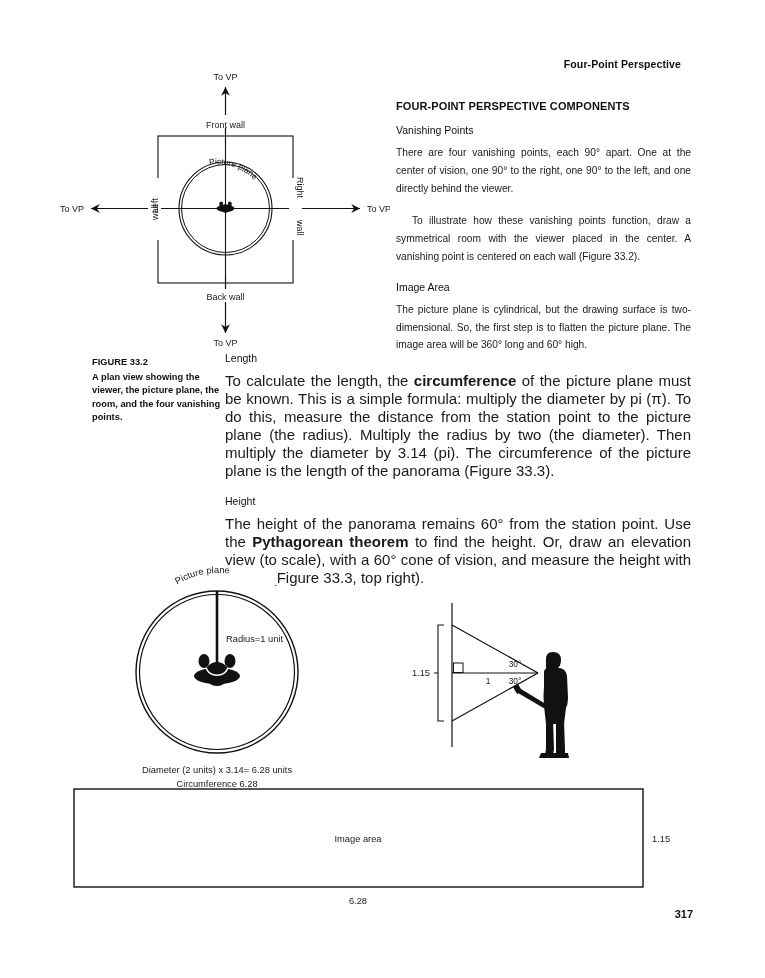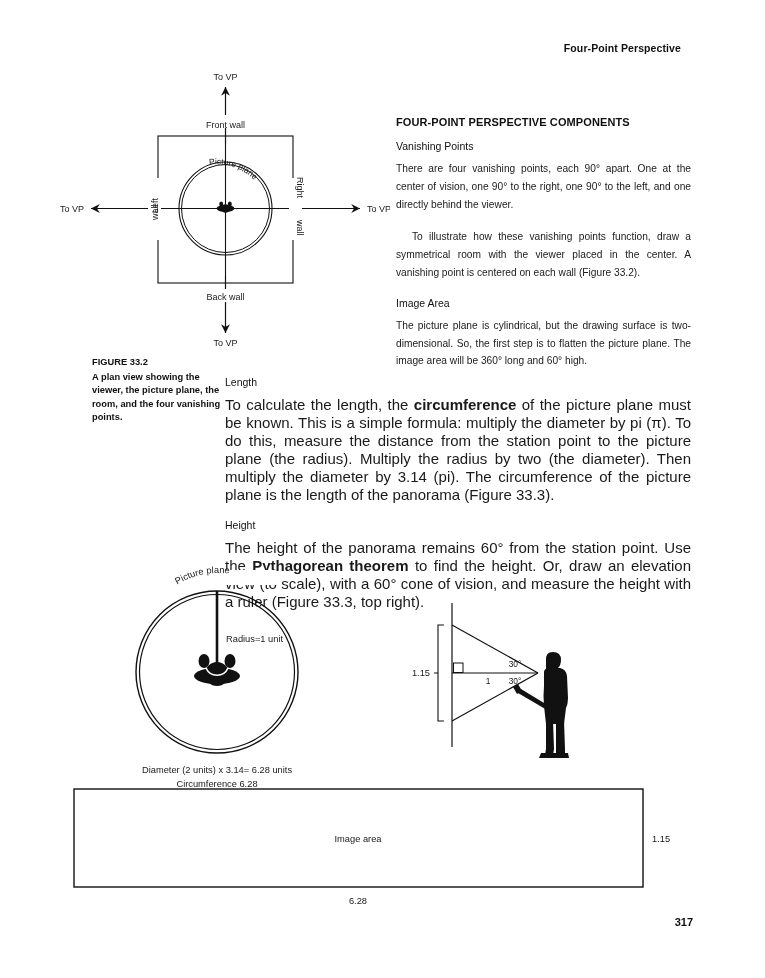--- a/index.html
+++ b/index.html
@@ -16,39 +16,39 @@
     width: 765px;
     height: 978px;
     overflow: hidden;
     background: #ffffff;
   }
 
   
   .running-head {
     position: absolute;
     right: 84px;
-    top: 42px;
+    top: 58px;
     font-size: 10.5px;
     font-weight: bold;
     letter-spacing: 0.1px;
     color: #101010;
     text-align: right;
   }
 
   
   .col-right {
     position: absolute;
     left: 396px;
     top: 100px;
     width: 295px;
   }
   h2.section-head {
     font-size: 11px;
     font-weight: bold;
-    margin: 16px 0 12px 0;
+    margin: 0 0 12px 0;
     letter-spacing: 0.1px;
     color: #101010;
   }
   h3.sub-head {
     font-size: 10.5px;
     font-weight: normal;
     margin: 0 0 8px 0;
     color: #101010;
   }
   p.body {
@@ -61,21 +61,20 @@
   p.body.last { }
   p.indent { text-indent: 16px; }
   .bold { font-weight: bold; }
 
   
   .col-wide {
     position: absolute;
     left: 225px;
     top: 352px;
     width: 466px;
-    margin-top: 24px;
   }
   .col-wide p.body { font-size: 15px; line-height: 18px; }
 
   
   .fig-caption {
     position: absolute;
     font-size: 9.3px;
     line-height: 13.5px;
     font-weight: bold;
     color: #101010;
@@ -106,21 +105,20 @@
   .diag-label-md { font-size: 9.3px; fill: #1a1a1a; }
 
   
   .page-number {
     position: absolute;
     right: 72px;
     top: 908px;
     font-size: 11px;
     font-weight: bold;
     color: #101010;
-    margin-top: 8px;
   }
 </style>
 </head>
 <body>
 
 <div id="page">
 
   <div class="running-head">Four-Point Perspective</div>
 
   <svg id="fig332" viewBox="0 0 330 300">

